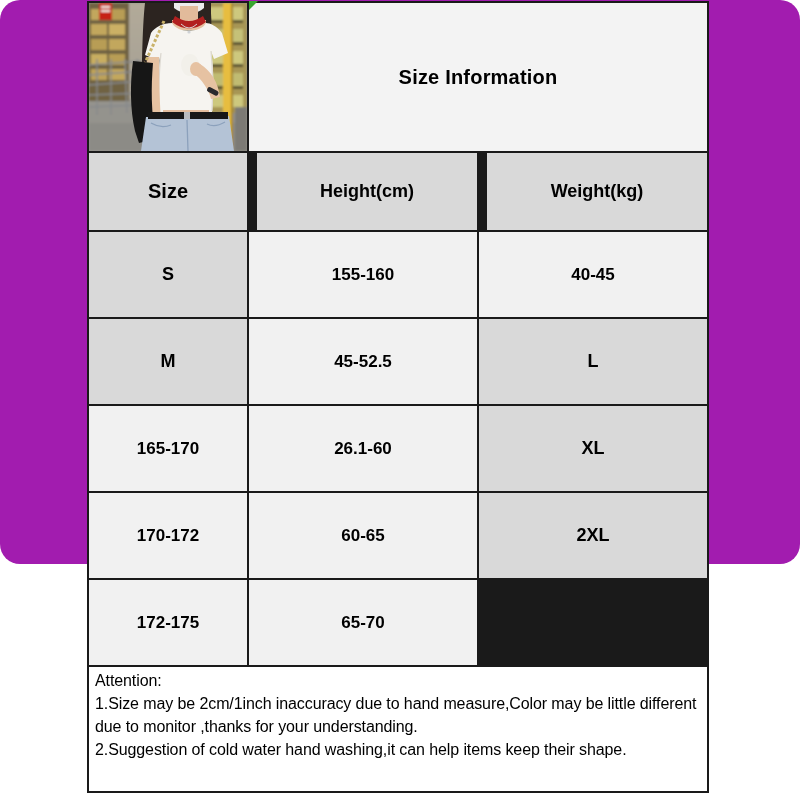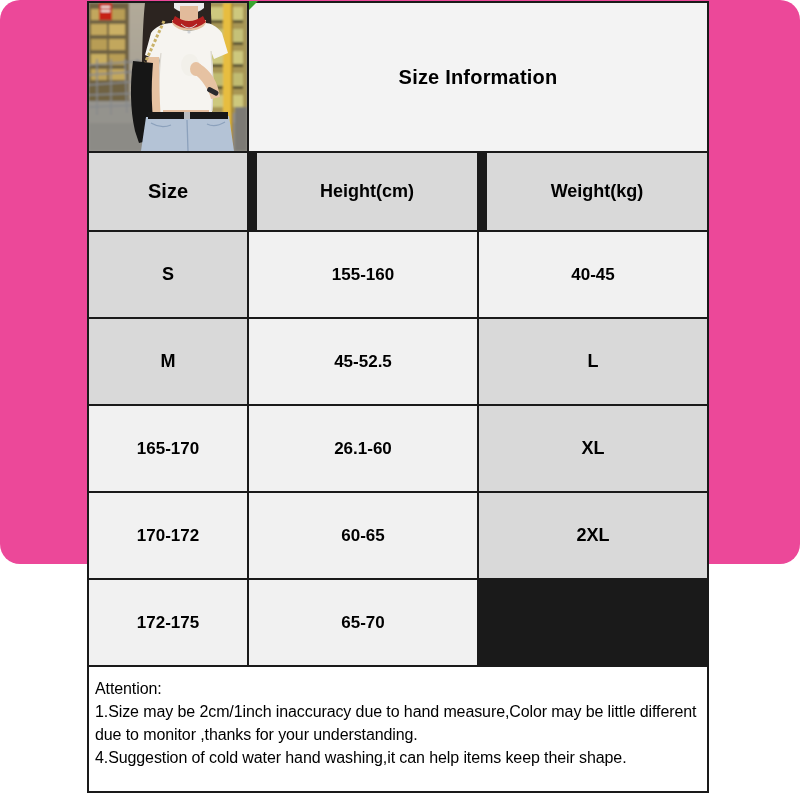--- a/index.html
+++ b/index.html
@@ -1,41 +1,41 @@
 <!DOCTYPE html>
 <html><head>
 <meta charset="utf-8">
 <style>
   html,body{margin:0;padding:0;}
   body{
     width:800px;height:800px;background:#ffffff;
     font-family:"Liberation Sans",sans-serif;color:#000;
     position:relative;overflow:hidden;
   }
-  .sheet{position:absolute;left:0;top:0;width:800px;height:564px;background:#ec4899;border-radius:20px;}
+  .sheet{position:absolute;left:0;top:0;width:800px;height:564px;background:#a21caf;border-radius:20px;}
   .size-grid{
     position:absolute;left:87px;top:1px;
     display:grid;
     grid-template-columns:158px 228px 228px;
     grid-template-rows:148px 77px repeat(5,85px) 124px;
     gap:2px;padding:2px;background:#1a1a1a;
   }
   .cell{display:flex;align-items:center;justify-content:center;text-align:center;}
   .photo-cell{background:#9a9890;padding:0;overflow:hidden;}
   .title-cell{grid-column:2/4;background:#f3f3f3;}
   .title-text{font-size:20px;font-weight:bold;letter-spacing:.2px;}
   .hdr{background:#d9d9d9;font-weight:bold;}
   .hdr-size{font-size:20px;}
   .hdr-col{font-size:18px;margin-left:8px;}
   .size-col{background:#d9d9d9;font-weight:bold;font-size:18px;}
   .val{background:#f1f1f1;font-size:17px;font-weight:bold;}
   .attention-cell{
     grid-column:1/4;background:#ffffff;
     display:block;text-align:left;
-    padding:10px 8px 0 6px;
+    padding:2px 8px 0 6px;
     font-size:16px;line-height:23px;letter-spacing:-0.1px;
   }
   .attention-cell p{margin:0;}
   .corner-marker{
     position:absolute;left:249px;top:1px;width:0;height:0;
     border-top:9px solid #38a52e;border-right:9px solid transparent;
     z-index:5;
   }
   svg{display:block;}
 </style>
@@ -165,19 +165,19 @@
     <div class="cell val">170-172</div>
     <div class="cell val">60-65</div>
 
     <div class="cell size-col">2XL</div>
     <div class="cell val">172-175</div>
     <div class="cell val">65-70</div>
 
     <div class="attention-cell">
       <p>Attention:</p>
       <p>1.Size may be 2cm/1inch inaccuracy due to hand measure,Color may be little different due to monitor ,thanks for your understanding.</p>
-      <p>4.Suggestion of cold water hand washing,it can help items keep their shape.</p>
+      <p>2.Suggestion of cold water hand washing,it can help items keep their shape.</p>
     </div>
 
   </div>
 
   <div class="corner-marker"></div>
 </div>
 
 </body></html>

